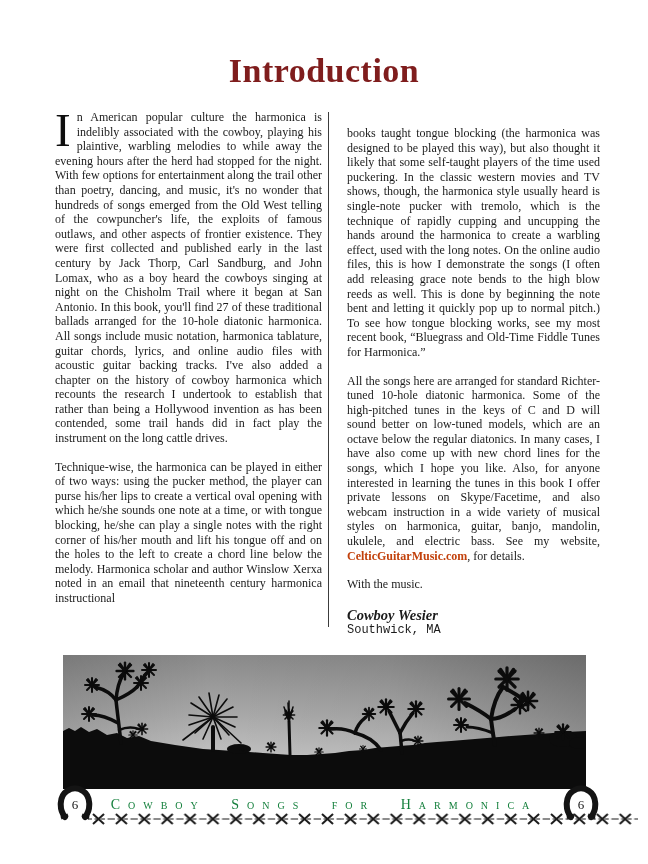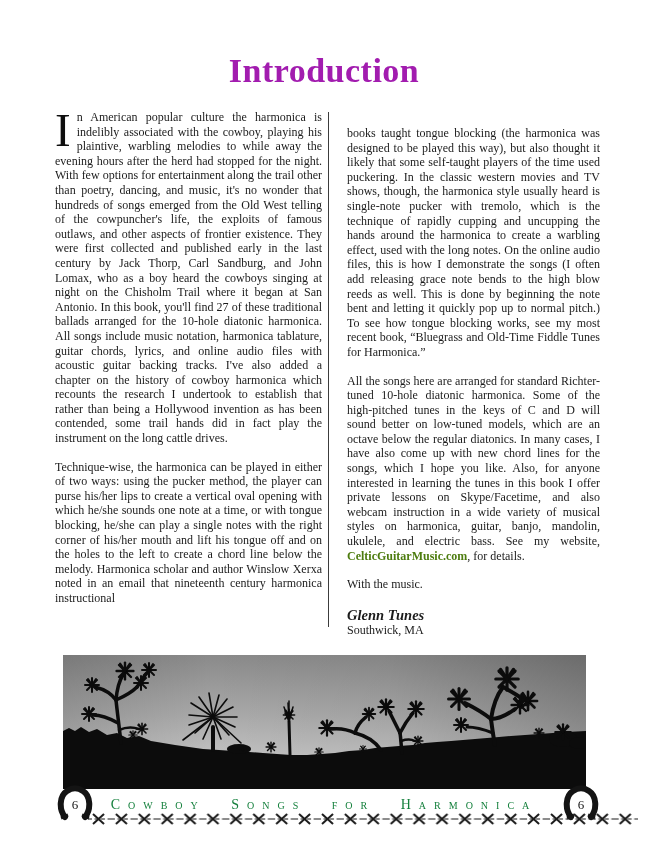--- a/index.html
+++ b/index.html
@@ -2,41 +2,41 @@
 <html><head>
 <meta charset="utf-8">
 <style>
   html,body{margin:0;padding:0;}
   body{
     width:648px;height:864px;position:relative;background:#ffffff;
     font-family:"Liberation Serif", serif;color:#1b1b1b;overflow:hidden;
   }
   .page-title{
     position:absolute;left:0;top:52px;width:648px;text-align:center;
-    font-size:34px;font-weight:bold;letter-spacing:.5px;color:#a21caf;
+    font-size:34px;font-weight:bold;letter-spacing:.5px;color:#7f1d1d;
   }
   .columns{
     position:absolute;left:55px;top:110px;width:546px;display:flex;
   }
   .col{
     font-size:12px;line-height:14.6px;text-align:justify;
   }
   .col.left{width:267px;padding-right:12px;}
   .col.right{width:253px;padding-left:13px;margin-top:16px;}
   .col p{margin:0 0 14px 0;}
   .col p:last-child{margin-bottom:8px;}
   .divider{
     position:absolute;left:328px;top:112px;width:1px;height:515px;background:#3c3c3c;
   }
   .dropcap{
     float:left;font-size:47px;line-height:37px;padding:2px 6px 0 0;color:#0e0e0e;
   }
-  .website{font-weight:bold;color:#4d7c0f;font-family:Liberation Serif, serif;}
+  .website{font-weight:bold;color:#c2410c;font-family:Liberation Serif, serif;}
   .sig-name{font-weight:bold;font-style:italic;font-size:14.5px;margin:16px 0 1px 0 !important;}
-  .sig-loc{margin:0 !important;}
+  .sig-loc{margin:0 !important;font-family:Liberation Mono, monospace;}
   .photo{
     position:absolute;left:63px;top:655px;width:523px;height:134px;
   }
   .photo svg{display:block;}
   .footer-title{
     position:absolute;left:98px;top:797px;width:452px;text-align:center;
     font-variant:small-caps;font-size:14px;letter-spacing:8px;word-spacing:14px;
     color:#15803d;white-space:nowrap;
   }
   .horseshoe{position:absolute;width:40px;height:42px;}
@@ -53,21 +53,21 @@
 
 <div class="columns">
   <div class="col left">
     <p><span class="dropcap">I</span><span>n American popular culture the harmonica is indelibly associated with the cowboy, playing his plaintive, warbling melodies to while away the evening hours after the herd had stopped for the night. With few options for entertainment along the trail other than poetry, dancing, and music, it's no wonder that hundreds of songs emerged from the Old West telling of the cowpuncher's life, the exploits of famous outlaws, and other aspects of frontier existence. They were first collected and published early in the last century by Jack Thorp, Carl Sandburg, and John Lomax, who as a boy heard the cowboys singing at night on the Chisholm Trail where it began at San Antonio. In this book, you'll find 27 of these traditional ballads arranged for the 10-hole diatonic harmonica. All songs include music notation, harmonica tablature, guitar chords, lyrics, and online audio files with acoustic guitar backing tracks. I've also added a chapter on the history of cowboy harmonica which recounts the research I undertook to establish that rather than being a Hollywood invention as has been contended, some trail hands did in fact play the instrument on the long cattle drives.</span></p>
     <p>Technique-wise, the harmonica can be played in either of two ways: using the pucker method, the player can purse his/her lips to create a vertical oval opening with which he/she sounds one note at a time, or with tongue blocking, he/she can play a single notes with the right corner of his/her mouth and lift his tongue off and on the holes to the left to create a chord line below the melody. Harmonica scholar and author Winslow Xerxa noted in an email that nineteenth century harmonica instructional</p>
   </div>
   <div class="col right">
     <p>books taught tongue blocking (the harmonica was designed to be played this way), but also thought it likely that some self-taught players of the time used puckering. In the classic western movies and TV shows, though, the harmonica style usually heard is single-note pucker with tremolo, which is the technique of rapidly cupping and uncupping the hands around the harmonica to create a warbling effect, used with the long notes. On the online audio files, this is how I demonstrate the songs (I often add releasing grace note bends to the high blow reeds as well. This is done by beginning the note bent and letting it quickly pop up to normal pitch.) To see how tongue blocking works, see my most recent book, “Bluegrass and Old-Time Fiddle Tunes for Harmonica.”</p>
     <p><span>All the songs here are arranged for standard Richter-tuned 10-hole diatonic harmonica. Some of the high-pitched tunes in the keys of C and D will sound better on low-tuned models, which are an octave below the regular diatonics. In many cases, I have also come up with new chord lines for the songs, which I hope you like. Also, for anyone interested in learning the tunes in this book I offer private lessons on Skype/Facetime, and also webcam instruction in a wide variety of musical styles on harmonica, guitar, banjo, mandolin, ukulele, and electric bass. See my website, </span><span class="website">CelticGuitarMusic.com</span><span>, for details.</span></p>
     <p>With the music.</p>
-    <p class="sig-name">Glenn Tunes</p>
+    <p class="sig-name">Cowboy Wesier</p>
     <p class="sig-loc">Southwick, MA</p>
   </div>
 </div>
 
 <div class="photo">
   <svg width="523" height="134" viewBox="0 0 523 134" xmlns="http://www.w3.org/2000/svg">
     <defs>
       <linearGradient id="skyV" x1="0" y1="0" x2="0" y2="1">
         <stop offset="0" stop-color="#8a8a8a"></stop>
         <stop offset="0.45" stop-color="#a9a9a9"></stop>

